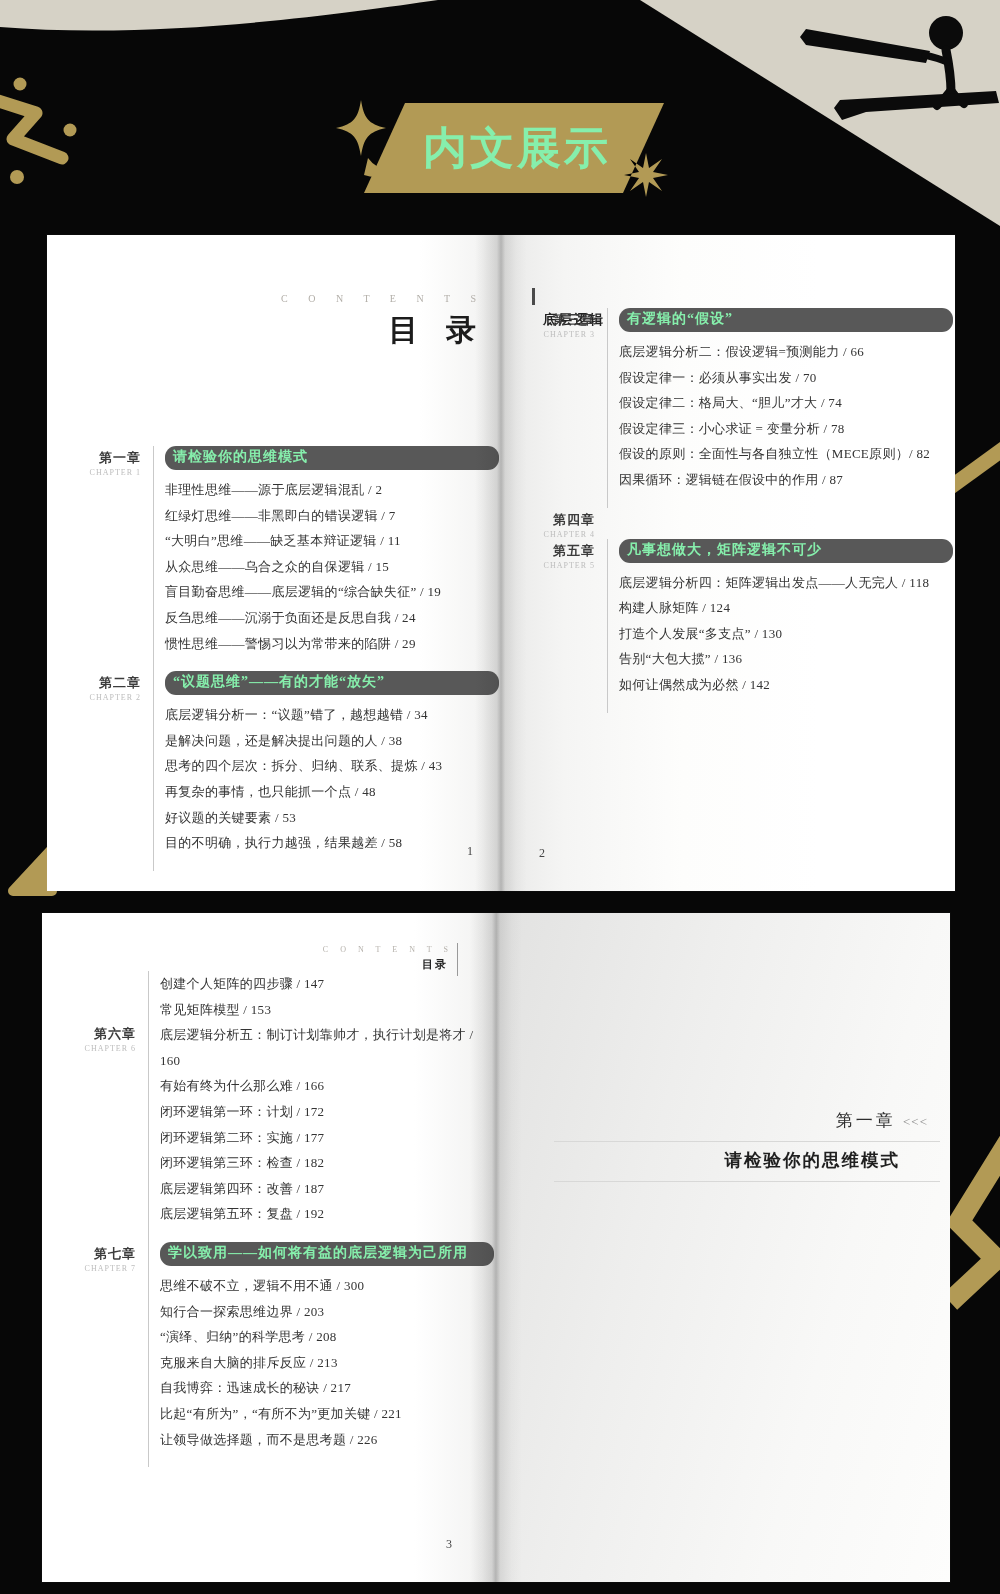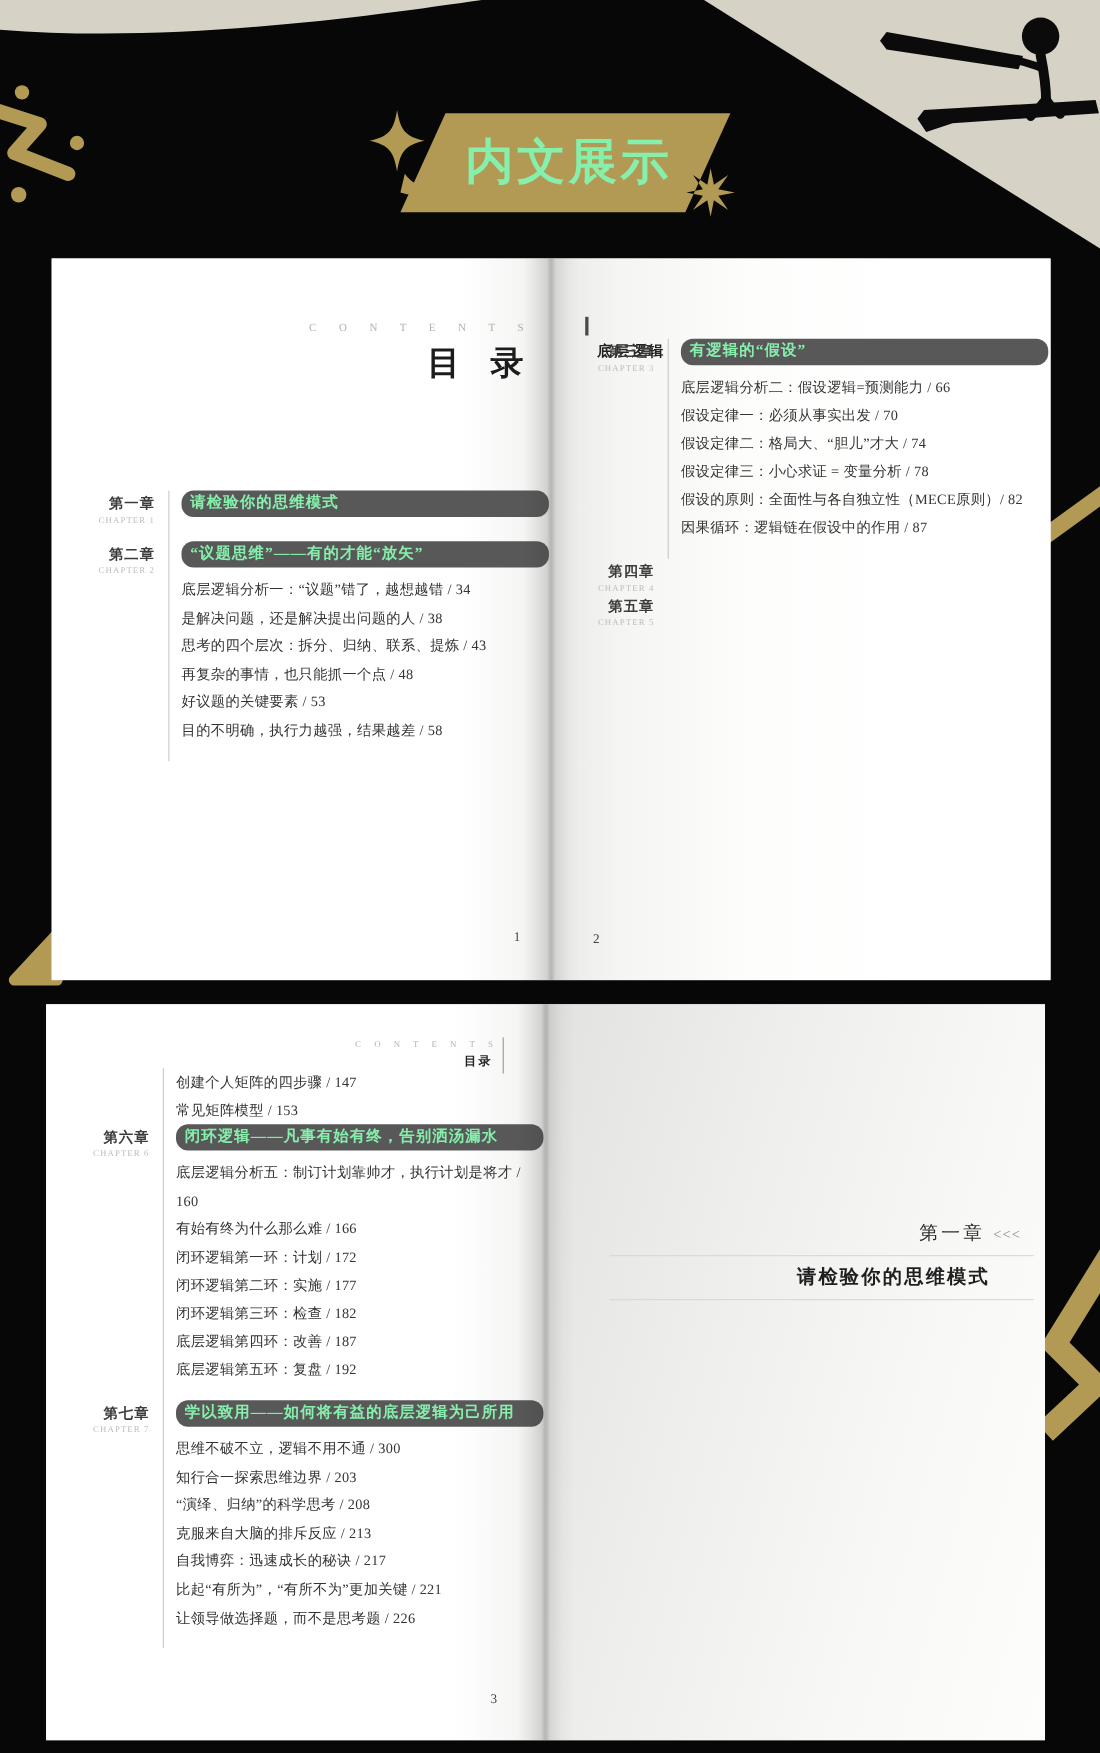--- a/index.html
+++ b/index.html
@@ -104,20 +104,29 @@
         <div class="contents-cn">目 录</div>
       </div>
       <div class="toc-area">
         <div class="chapter">
           <div class="ch-label">
             <div class="ch-num">第一章</div>
             <div class="ch-en">CHAPTER 1</div>
           </div>
           <div class="ch-body">
             <div class="ch-bar">请检验你的思维模式</div>
+            <div class="ch-items">
+                <div class="toc-item">非理性思维——源于底层逻辑混乱 / 2</div>
+                <div class="toc-item">红绿灯思维——非黑即白的错误逻辑 / 7</div>
+                <div class="toc-item">“大明白”思维——缺乏基本辩证逻辑 / 11</div>
+                <div class="toc-item">从众思维——乌合之众的自保逻辑 / 15</div>
+                <div class="toc-item">盲目勤奋思维——底层逻辑的“综合缺失征” / 19</div>
+                <div class="toc-item">反刍思维——沉溺于负面还是反思自我 / 24</div>
+                <div class="toc-item">惯性思维——警惕习以为常带来的陷阱 / 29</div>
+              </div>
           </div>
         </div>
         <div class="chapter">
           <div class="ch-label">
             <div class="ch-num">第二章</div>
             <div class="ch-en">CHAPTER 2</div>
           </div>
           <div class="ch-body">
             <div class="ch-bar">“议题思维”——有的才能“放矢”</div>
             <div class="ch-items">
@@ -161,20 +170,30 @@
           <div class="ch-label">
             <div class="ch-num">第四章</div>
             <div class="ch-en">CHAPTER 4</div>
           </div>
         </div>
         <div class="chapter">
           <div class="ch-label">
             <div class="ch-num">第五章</div>
             <div class="ch-en">CHAPTER 5</div>
           </div>
+          <div class="ch-body">
+            <div class="ch-bar">凡事想做大，矩阵逻辑不可少</div>
+            <div class="ch-items">
+                <div class="toc-item">底层逻辑分析四：矩阵逻辑出发点——人无完人 / 118</div>
+                <div class="toc-item">构建人脉矩阵 / 124</div>
+                <div class="toc-item">打造个人发展“多支点” / 130</div>
+                <div class="toc-item">告别“大包大揽” / 136</div>
+                <div class="toc-item">如何让偶然成为必然 / 142</div>
+              </div>
+          </div>
         </div>
       </div>
       <div class="pagenum pn-bl">2</div>
     </div>
     <div class="spine"></div>
   </div>
 
   <div class="spread spread2">
     <div class="page pleft">
       <div class="s2-head">
@@ -190,21 +209,20 @@
                 <div class="toc-item">常见矩阵模型 / 153</div>
               </div>
           </div>
         </div>
         <div class="chapter">
           <div class="ch-label">
             <div class="ch-num">第六章</div>
             <div class="ch-en">CHAPTER 6</div>
           </div>
           <div class="ch-body">
-            <div class="ch-bar">闭环逻辑——凡事有始有终，告别洒汤漏水</div>
             <div class="ch-items">
                 <div class="toc-item">底层逻辑分析五：制订计划靠帅才，执行计划是将才 / 160</div>
                 <div class="toc-item">有始有终为什么那么难 / 166</div>
                 <div class="toc-item">闭环逻辑第一环：计划 / 172</div>
                 <div class="toc-item">闭环逻辑第二环：实施 / 177</div>
                 <div class="toc-item">闭环逻辑第三环：检查 / 182</div>
                 <div class="toc-item">底层逻辑第四环：改善 / 187</div>
                 <div class="toc-item">底层逻辑第五环：复盘 / 192</div>
               </div>
           </div>

